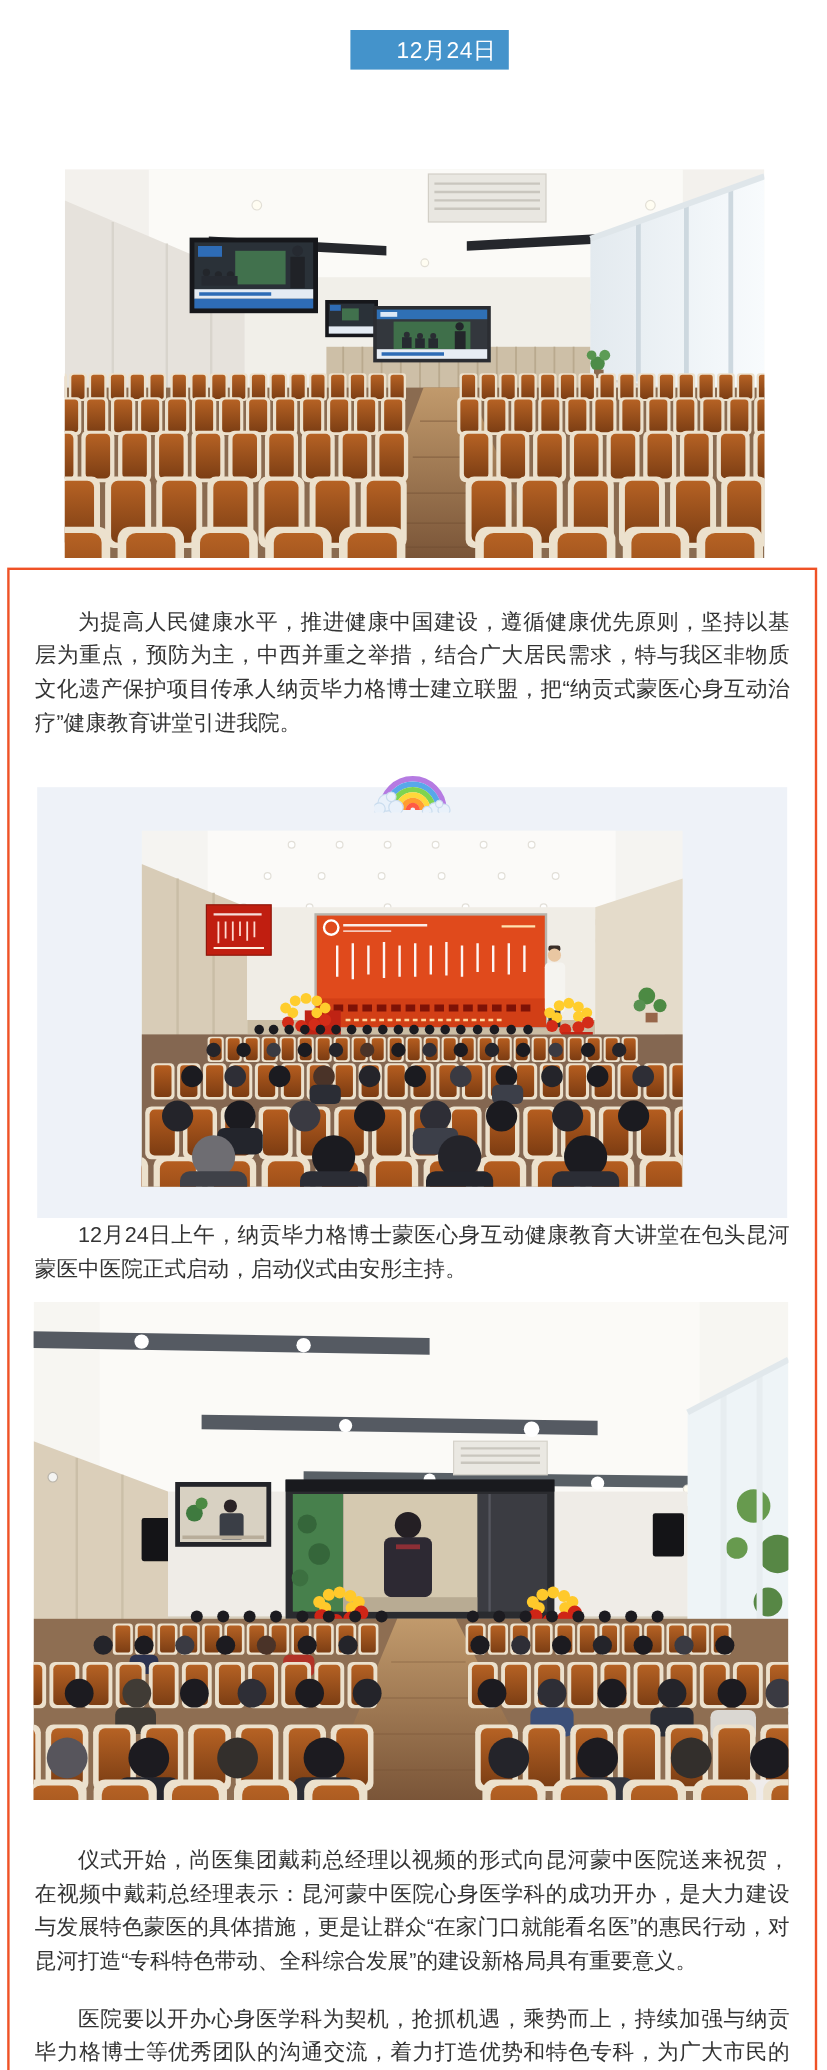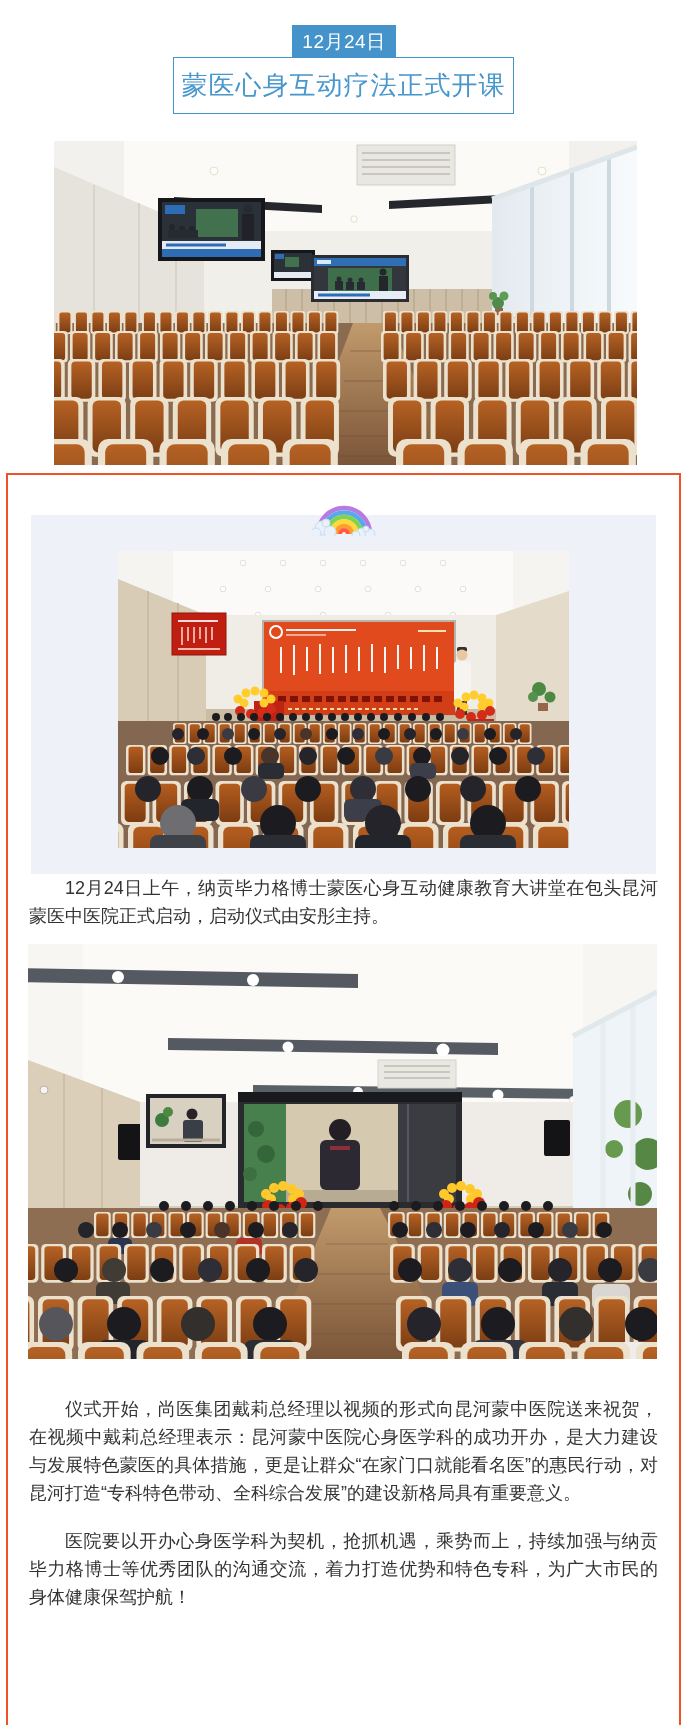--- a/index.html
+++ b/index.html
@@ -1,20 +1,20 @@
 <!DOCTYPE html>
 <html><head>
 <meta charset="utf-8">
 <style>
   html,body{margin:0;padding:0;background:#fff;}
   .page{position:relative;width:689px;height:1725px;margin:0 auto;background:#fff;overflow:hidden;
         font-family:"Liberation Sans","DejaVu Sans",sans-serif;color:#333;}
   
   .date-badge{position:absolute;left:292px;top:25px;width:104px;height:33px;background:#4493cb;
-        color:#fff;font-size:19px;letter-spacing:.5px;display:flex;align-items:center;justify-content:center;z-index:3;}
+        color:#fff;font-size:19px;letter-spacing:.5px;display:flex;align-items:center;justify-content:center;z-index:3;padding-left:28px;}
   .title-box{position:absolute;left:173px;top:57px;width:341px;height:57px;border:1px solid #4493cb;
         box-sizing:border-box;display:flex;align-items:center;justify-content:center;background:#fff;}
   .title-box span{color:#4796cd;font-size:26px;letter-spacing:1px;white-space:nowrap;}
   
   figure{margin:0;}
   svg{display:block;}
   .photo1{position:absolute;left:54px;top:141px;width:583px;height:324px;}
   
   .content-box{position:absolute;left:6px;top:473px;width:671px;height:1290px;border:2px solid #ef5226;background:#fff;}
   .content-inner{padding:0 21px;}
@@ -28,23 +28,20 @@
   .p3{margin-top:36px;}
   .p4{margin-top:20px;}
 </style>
 </head>
 <body>
 
 <div class="page">
 
   <div class="date-badge">12月24日</div>
 
-  <div class="title-box">
-    <span>蒙医心身互动疗法正式开课</span>
-  </div>
 
   <figure class="photo1" aria-label="空场学术报告厅，橙色座椅与前方绿色屏幕">
     <svg viewBox="0 0 583 324" width="583" height="324">
       <defs>
         <linearGradient id="aCh" x1="0" x2="0" y1="0" y2="1">
           <stop offset="0" stop-color="#b66224"></stop>
             <stop offset="1" stop-color="#7c3e14"></stop>
         </linearGradient>
         <linearGradient id="aWood" x1="0" x2="0" y1="0" y2="1">
           <stop offset="0" stop-color="#c19a6c"></stop>
@@ -165,20 +162,21 @@
       <use href="#aRow" transform="translate(-222,256) scale(1.42)"></use>
       <use href="#aRow" transform="translate(334,256) scale(1.42)"></use>
       <use href="#aRow" transform="translate(-448,298) scale(2.05)"></use>
       <use href="#aRow" transform="translate(342,298) scale(2.05)"></use>
     </svg>
   </figure>
 
   <section class="content-box">
     <div class="content-inner">
 
+      <p class="para p1">为提高人民健康水平，推进健康中国建设，遵循健康优先原则，坚持以基层为重点，预防为主，中西并重之举措，结合广大居民需求，特与我区非物质文化遗产保护项目传承人纳贡毕力格博士建立联盟，把“纳贡式蒙医心身互动治疗”健康教育讲堂引进我院。</p>
 
       <div class="rainbow" aria-label="rainbow-with-clouds">
         <svg viewBox="0 0 64 44" width="64" height="44">
           <g fill="none">
             <path d="M6 42 A26 26 0 0 1 58 42" stroke="#b57be2" stroke-width="4.5"></path>
             <path d="M10.5 42 A21.5 21.5 0 0 1 53.5 42" stroke="#58a8ea" stroke-width="4.5"></path>
             <path d="M15 42 A17 17 0 0 1 49 42" stroke="#7fd44f" stroke-width="4.5"></path>
             <path d="M19.5 42 A12.5 12.5 0 0 1 44.5 42" stroke="#ffd83a" stroke-width="4.5"></path>
             <path d="M24 42 A8 8 0 0 1 40 42" stroke="#ff9d2f" stroke-width="4.5"></path>
             <path d="M28 42 A4 4 0 0 1 36 42" stroke="#ff5a44" stroke-width="4"></path>

